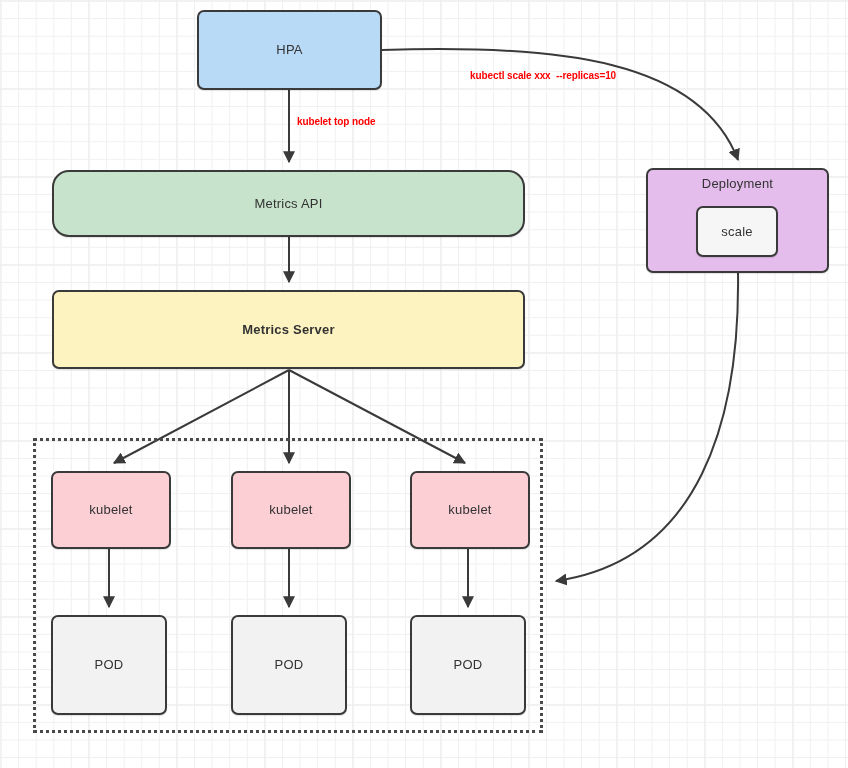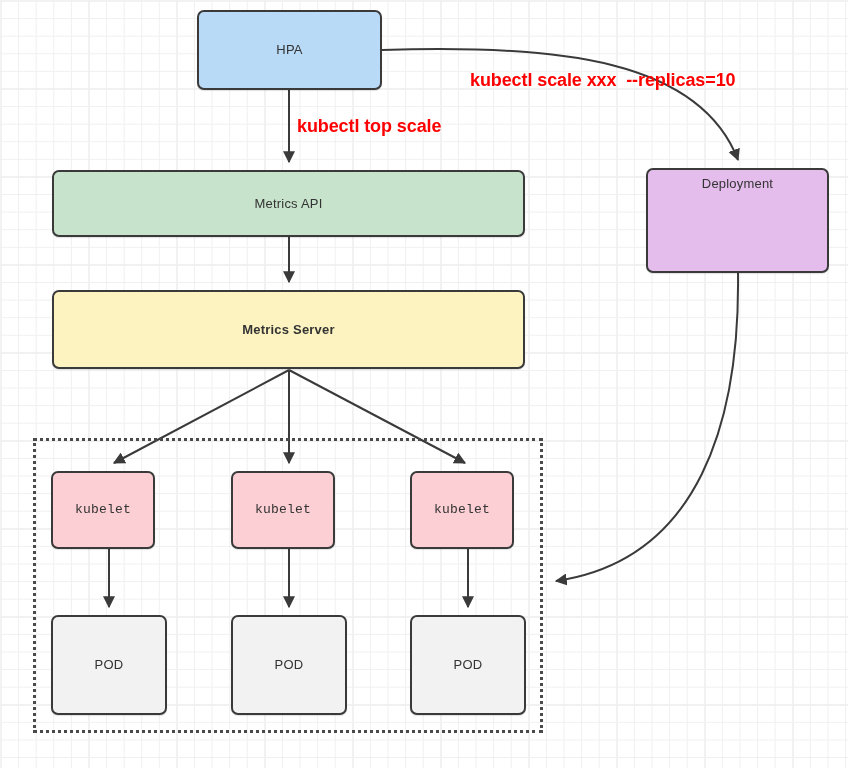--- a/index.html
+++ b/index.html
@@ -38,34 +38,34 @@
     font-size: 13px;
     font-family: "Liberation Sans", sans-serif;
     letter-spacing: 0.2px;
     box-shadow: 0 1px 1px rgba(0,0,0,0.12);
   }
   .node-label {
     display: block;
     line-height: 1.2;
   }
   #node-hpa      { left:197px; top:10px;  width:185px; height:80px;  background:#b9daf7; }
-  #node-metrics-api    { left:52px;  top:170px; width:473px; height:67px; background:#c8e3cb; }
+  #node-metrics-api    { left:52px;  top:170px; width:473px; height:67px; background:#c8e3cb;border-radius:17px; }
   #node-metrics-server { left:52px;  top:290px; width:473px; height:79px; background:#fcf3c1;font-weight:bold; }
   #node-deployment {
     left:646px; top:168px; width:183px; height:105px;
     background:#e4bdec;
     align-items: flex-start;
     justify-content: center;
     padding-top: 6px;
   }
   #node-scale {
     left:696px; top:206px; width:82px; height:51px;
     background:#f6f6f6; border-radius:7px;
   }
-  .kubelet { width:104px; height:78px; background:#fbcfd4;font-family:Liberation Mono, monospace; }
+  .kubelet { width:120px; height:78px; background:#fbcfd4; }
   .pod     { width:116px; height:100px; background:#f2f2f2; }
   #node-kubelet-1 { left:51px;  top:471px; }
   #node-kubelet-2 { left:231px; top:471px; }
   #node-kubelet-3 { left:410px; top:471px; }
   #node-pod-1 { left:51px;  top:615px; }
   #node-pod-2 { left:231px; top:615px; }
   #node-pod-3 { left:410px; top:615px; }
 
   #node-group {
     position:absolute;
@@ -79,21 +79,21 @@
     position:absolute;
     left:0; top:0;
     width:848px; height:768px;
     pointer-events: none;
   }
 
   .edge-label {
     position: absolute;
     color: #ff0000;
     font-weight: bold;
-    font-size: 18px;
+    font-size: 10px;
     font-family: "Liberation Sans", sans-serif;
     white-space: pre;
     letter-spacing: -0.1px;
     text-align: right;
   }
   #label-top-node { left:297px; top:116px; }
   #label-scale    { left:470px; top:70px;  }
 </style>
 </head>
 <body>
@@ -135,20 +135,23 @@
   </div>
 
   <div class="node" id="node-metrics-server">
     <span class="node-label">Metrics Server</span>
   </div>
 
   <div class="node" id="node-deployment">
     <span class="node-label">Deployment</span>
   </div>
 
+  <div class="node" id="node-scale">
+    <span class="node-label">scale</span>
+  </div>
 
   <div id="node-group"></div>
 
   <div class="node kubelet" id="node-kubelet-1">
     <span class="node-label">kubelet</span>
   </div>
   <div class="node kubelet" id="node-kubelet-2">
     <span class="node-label">kubelet</span>
   </div>
   <div class="node kubelet" id="node-kubelet-3">
@@ -158,17 +161,17 @@
   <div class="node pod" id="node-pod-1">
     <span class="node-label">POD</span>
   </div>
   <div class="node pod" id="node-pod-2">
     <span class="node-label">POD</span>
   </div>
   <div class="node pod" id="node-pod-3">
     <span class="node-label">POD</span>
   </div>
 
-  <div class="edge-label" id="label-top-node">kubectl top scale</div>
+  <div class="edge-label" id="label-top-node">kubelet top node</div>
 
   <div class="edge-label" id="label-scale">kubectl scale xxx  --replicas=10</div>
 
 </div>
 
 </body></html>

